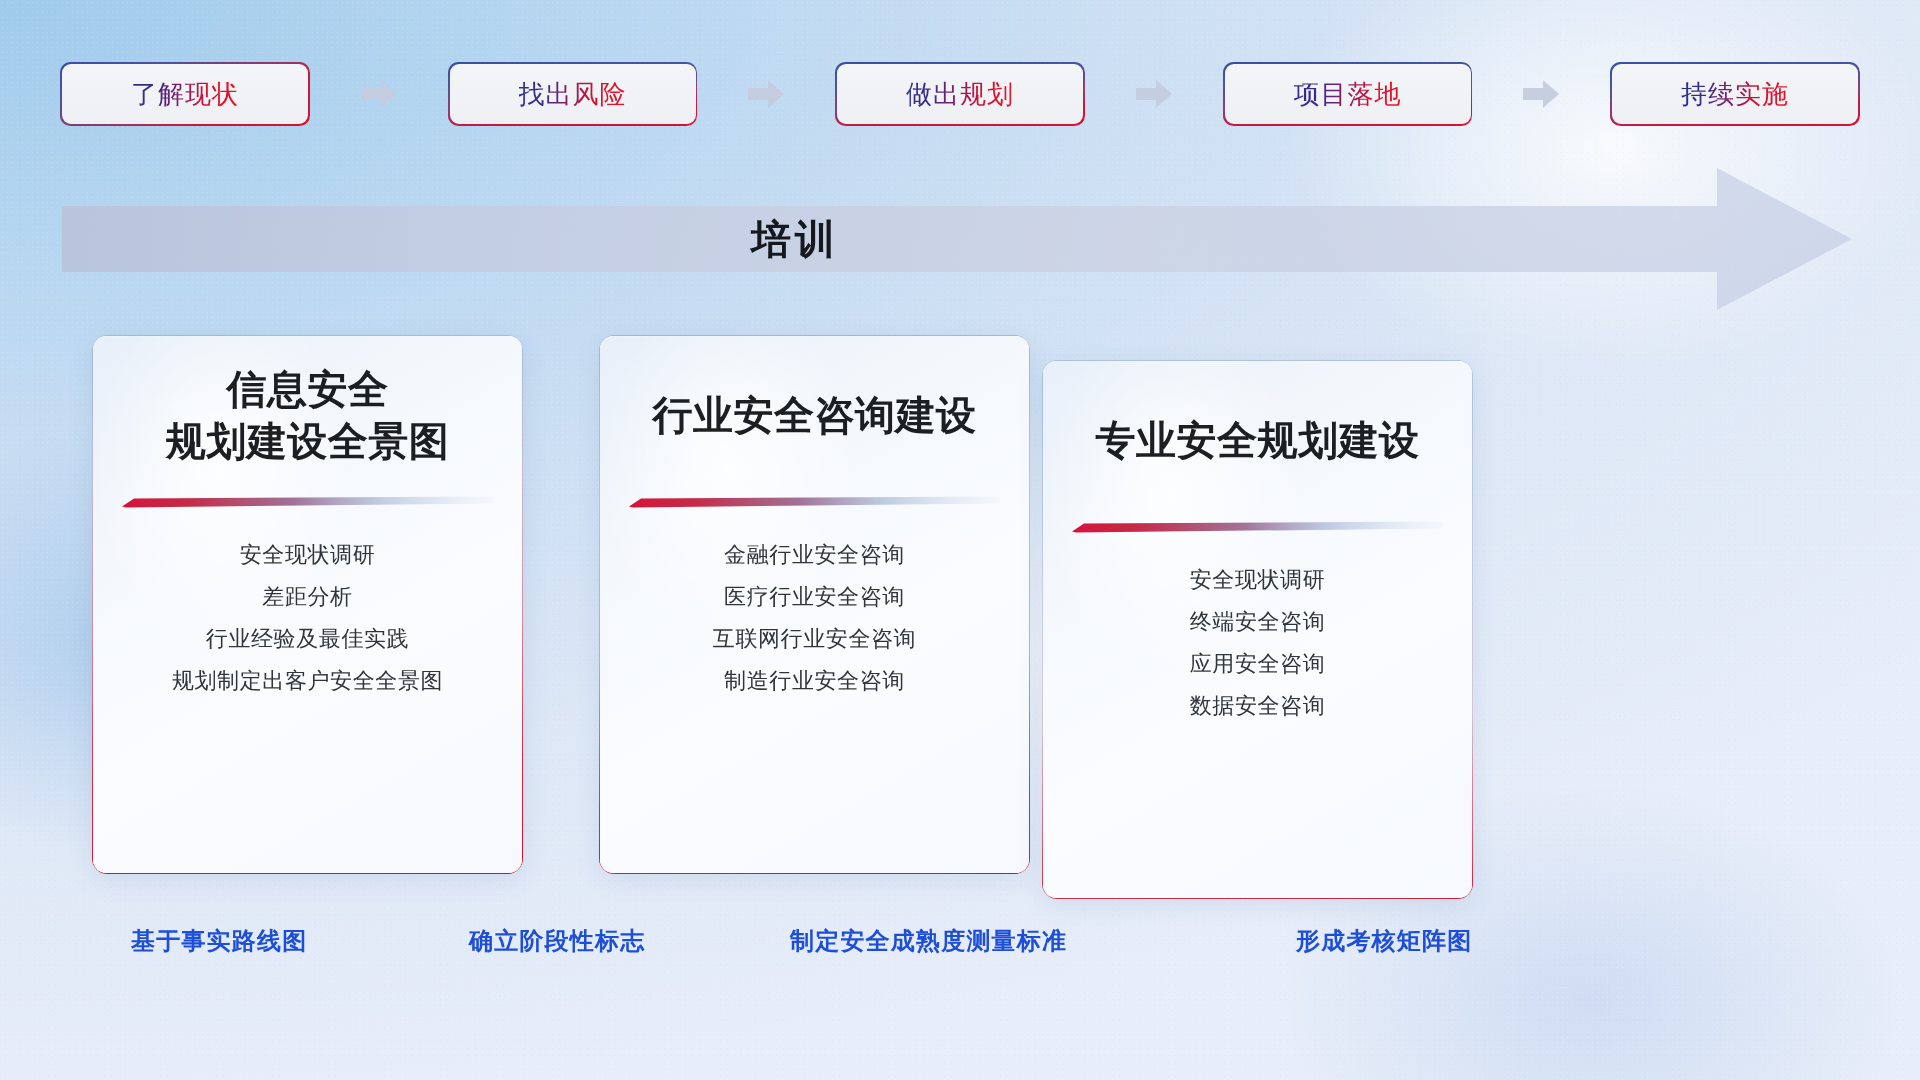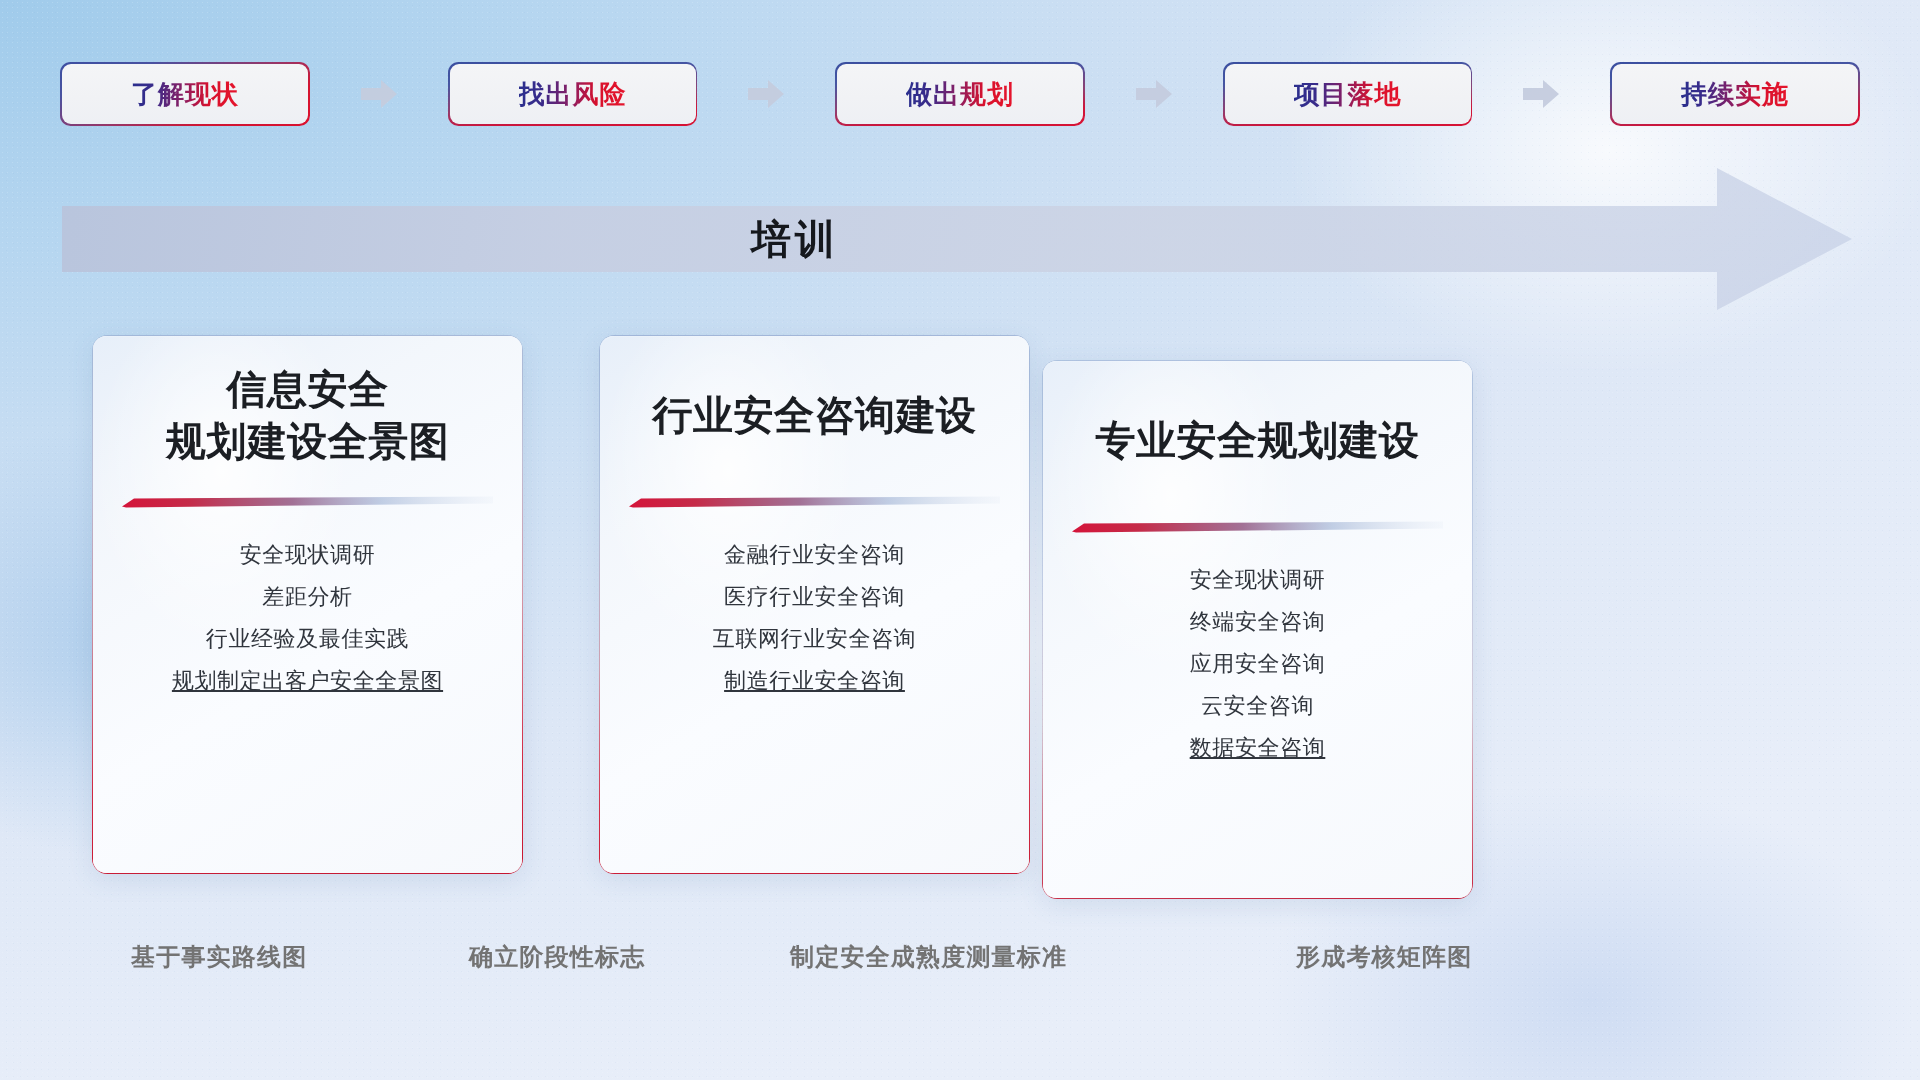--- a/index.html
+++ b/index.html
@@ -58,21 +58,21 @@
   }
   .step-box::before{
     content:"";position:absolute;inset:-1.6px;border-radius:10.6px;
     background:linear-gradient(175deg,#3b4fa0 0%,#4656a4 26%,#8f3f73 56%,#d2143a 78%,#e01030 100%);
     z-index:-1;
   }
   .step-box.s1::before{
     background:linear-gradient(160deg,#3d4fa2 0%,#4a52a2 22%,#9c3566 52%,#d9132f 74%,#e20f2c 100%);
   }
   .step-label{
-    font-size:26px;font-weight:700;letter-spacing:1px;
+    font-size:26px;font-weight:400;letter-spacing:1px;
     background:linear-gradient(92deg,#2a2f8e 0%,#3a2b8a 22%,#8a1e63 48%,#d8102c 72%,#e6152c 100%);
     -webkit-background-clip:text;background-clip:text;
     color:transparent;-webkit-text-fill-color:transparent;
     white-space:nowrap;
   }
   .step-sep{
     flex:1 1 auto;display:flex;align-items:center;justify-content:center;
   }
   .sep-arrow{
     width:36px;height:30px;position:relative;opacity:.95;
@@ -156,27 +156,27 @@
   .card-rule{
     width:calc(100% - 58px);height:12px;position:relative;margin-top:2px;
   }
   .card-rule svg{display:block;}
   .card-list{
     margin-top:36px;width:100%;text-align:center;
   }
   .card-list .li{
     font-size:22px;color:#30353d;line-height:1;margin-bottom:20px;letter-spacing:.6px;
   }
-  .card-list .li:last-child{margin-bottom:0;text-decoration:underline;}
+  .card-list .li:last-child{margin-bottom:0;}
 
   
   #footnotes{position:absolute;left:0;top:925px;width:1920px;height:60px;z-index:4;}
   .footnote{
-    position:absolute;top:16px;
-    font-size:24px;font-weight:700;color:#737373;letter-spacing:1.2px;white-space:nowrap;
+    position:absolute;top:0;
+    font-size:24px;font-weight:700;color:#1d4ed8;letter-spacing:1.2px;white-space:nowrap;
   }
 </style>
 </head>
 <body>
 
 <div id="bg-layer">
   <div id="bg-base"></div>
   <div id="bg-glow-tr"></div>
   <div id="bg-glow-mid"></div>
   <div id="bg-glow-bl"></div>
@@ -345,21 +345,20 @@
               <stop offset="1" stop-color="#c9d6e8" stop-opacity="0.10"></stop>
             </linearGradient>
           </defs>
           <path d="M0 10.5 L12 2.5 L371 0.5 L371 7.5 L4 11.5 Z" fill="url(#rule3)"></path>
         </svg>
       </div>
       <div class="card-list">
         <div class="li">安全现状调研</div>
         <div class="li">终端安全咨询</div>
         <div class="li">应用安全咨询</div>
-        <div class="li">云安全咨询</div>
         <div class="li">数据安全咨询</div>
       </div>
     </div>
   </div>
 
 </div>
 
 <div id="footnotes">
   <div class="footnote" style="left:131px;">基于事实路线图</div>
   <div class="footnote" style="left:469px;">确立阶段性标志</div>

